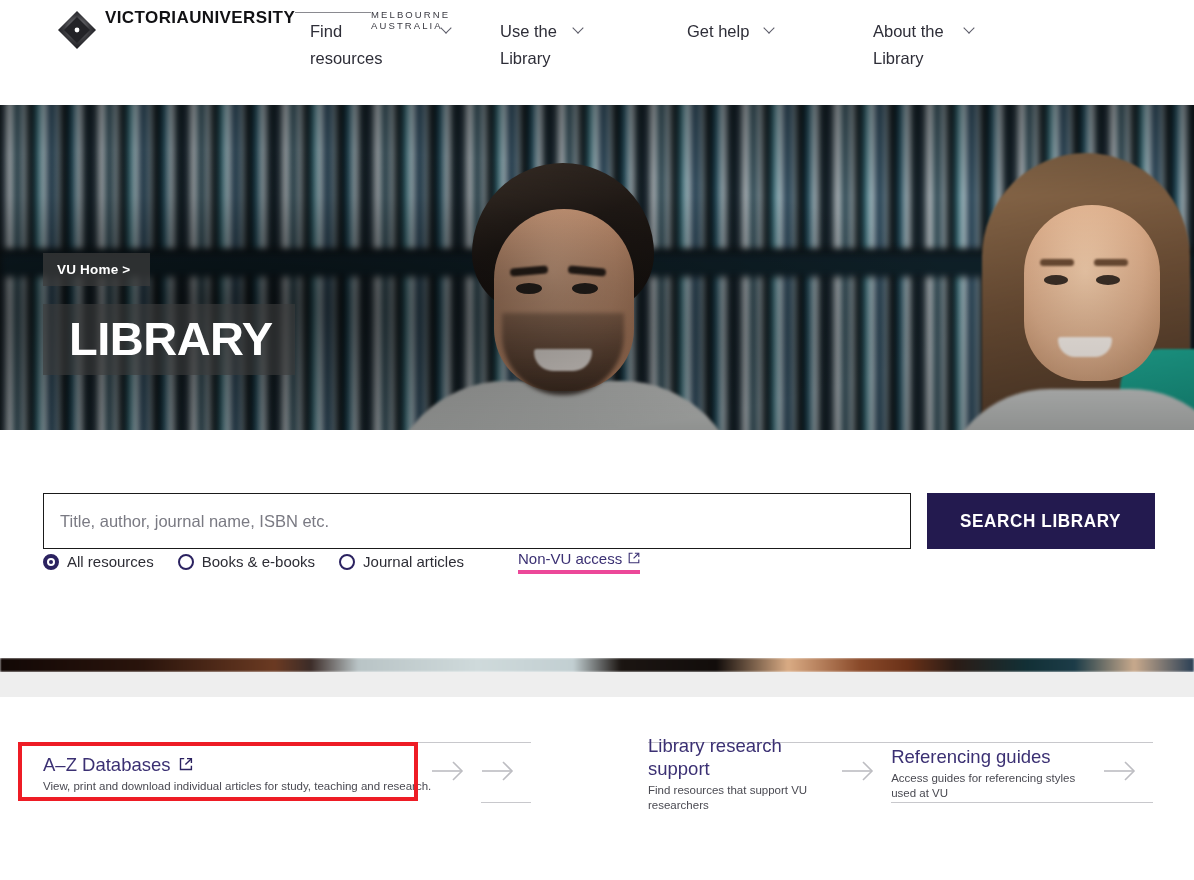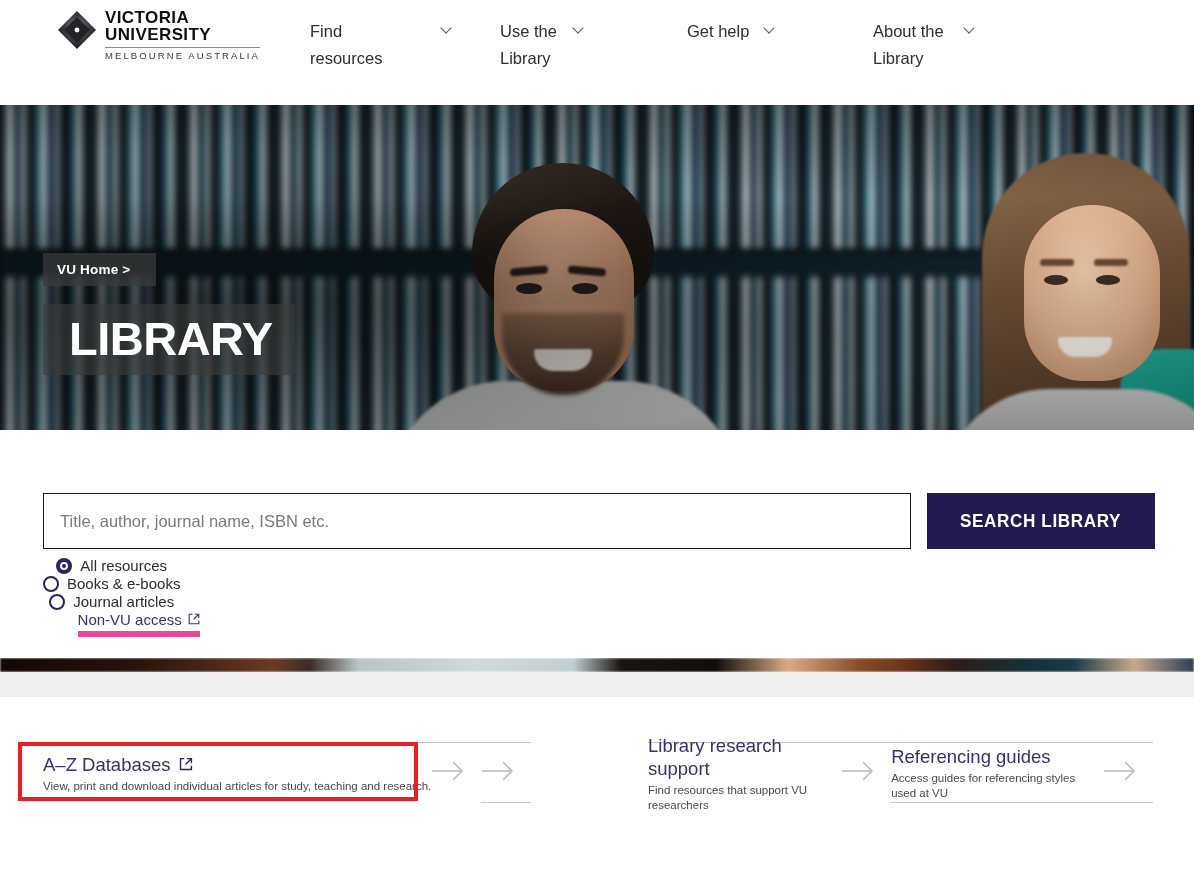--- a/index.html
+++ b/index.html
@@ -25,21 +25,21 @@
 
   .logo-wrap {
     position: absolute; left: 57px; top: 9px;
     display: flex; align-items: flex-start; gap: 8px;
     text-decoration: none;
   }
   .logo-diamond {
     width: 40px; height: 40px;
     position: relative; margin-top: 1px;
   }
-  .logo-text-block { display: flex; flex-direction: column; }
+  .logo-text-block { display: flex; flex-direction: row; }
   .logo-line1 {
     font-family: "Liberation Sans", sans-serif;
     font-size: 17px; font-weight: 700; letter-spacing: 0.4px;
     line-height: 17px; color: #111114;
   }
   .logo-line2 {
     font-family: "Liberation Sans", sans-serif;
     font-size: 17px; font-weight: 700; letter-spacing: 0.4px;
     line-height: 18px; color: #111114;
   }
@@ -214,21 +214,21 @@
     position: absolute; left: -60px; top: 236px;
     width: 300px; height: 110px;
     background: linear-gradient(180deg,#c6c8c7,#9b9e9c);
     border-radius: 140px 140px 0 0;
     filter: blur(1.4px);
   }
 
   .breadcrumb-chip {
     position: absolute; left: 43px; top: 148px;
     background: rgba(60,60,60,0.72);
-    padding: 7px 26px 8px 14px;
+    padding: 7px 20px 8px 14px;
   }
   .breadcrumb-chip .bc-text {
     font-size: 13.5px; font-weight: 700; color: #ffffff;
     letter-spacing: .2px; line-height: 16px;
   }
   .hero-title-chip {
     position: absolute; left: 43px; top: 199px;
     background: rgba(60,60,60,0.62);
     padding: 9px 22px 10px 26px;
   }
@@ -264,22 +264,22 @@
     background: #231a4f;
     border: none; cursor: pointer;
     color: #ffffff;
     font-family: "Liberation Sans", sans-serif;
     font-size: 19px; font-weight: 700;
     letter-spacing: 0.7px;
   }
   .search-btn span { display:inline-block; transform: scaleX(0.9); }
 
   .options-row {
-    position: absolute; left: 43px; top: 127px;
-    display: flex; align-items: center; flex-direction: column;
+    position: absolute; left: 43px; top: 120px;
+    display: flex; align-items: center;
   }
   .radio-opt {
     display: flex; align-items: center; cursor: pointer;
     margin-right: 24px;
   }
   .radio-mark {
     width: 16px; height: 16px; border-radius: 50%;
     border: 2px solid #2b2260; background: #fff;
     margin-right: 8px; position: relative; flex: none;
   }
@@ -291,21 +291,21 @@
     content: ""; position: absolute;
     left: 2px; top: 2px; width: 4px; height: 4px;
     border-radius: 50%; background: #2b2260;
   }
   .radio-label { font-size: 15px; color: #2d2d35; line-height: 18px; }
 
   .nonvu-link {
     margin-left: 30px;
     font-size: 15px; color: #3b3073;
     text-decoration: none;
-    border-bottom: 6px solid #ec4899;
+    border-bottom: 4px solid #ec4899;
     padding-bottom: 3px;
     display: inline-flex; align-items: flex-end; gap: 6px;
     cursor: pointer;
   }
 
   
   .photo-strip {
     position: absolute; top: 658px; left: 0;
     width: 1194px; height: 14px; overflow: hidden;
   }

